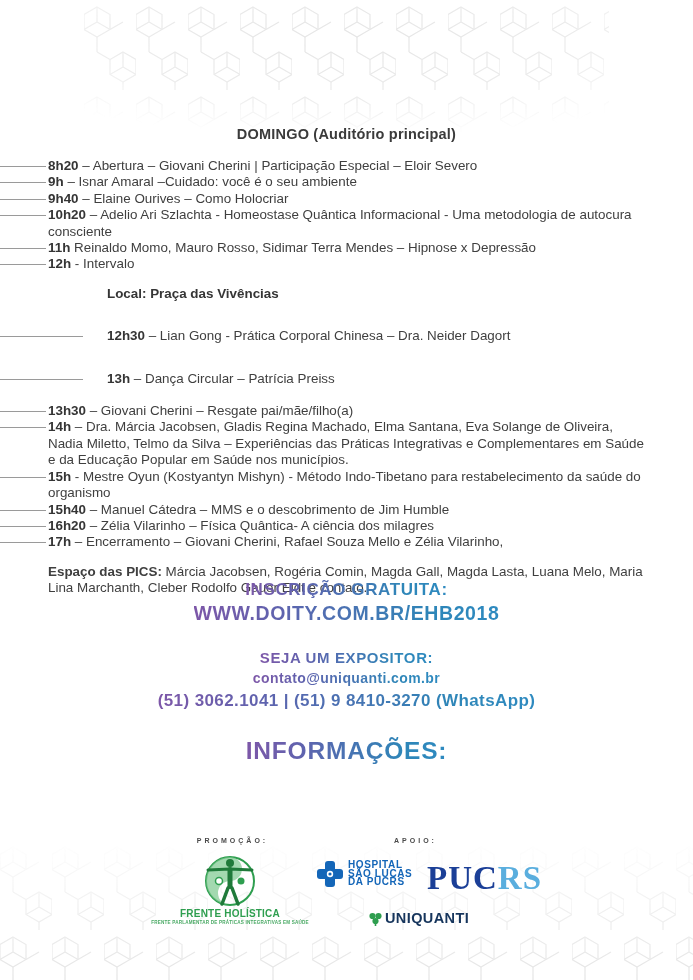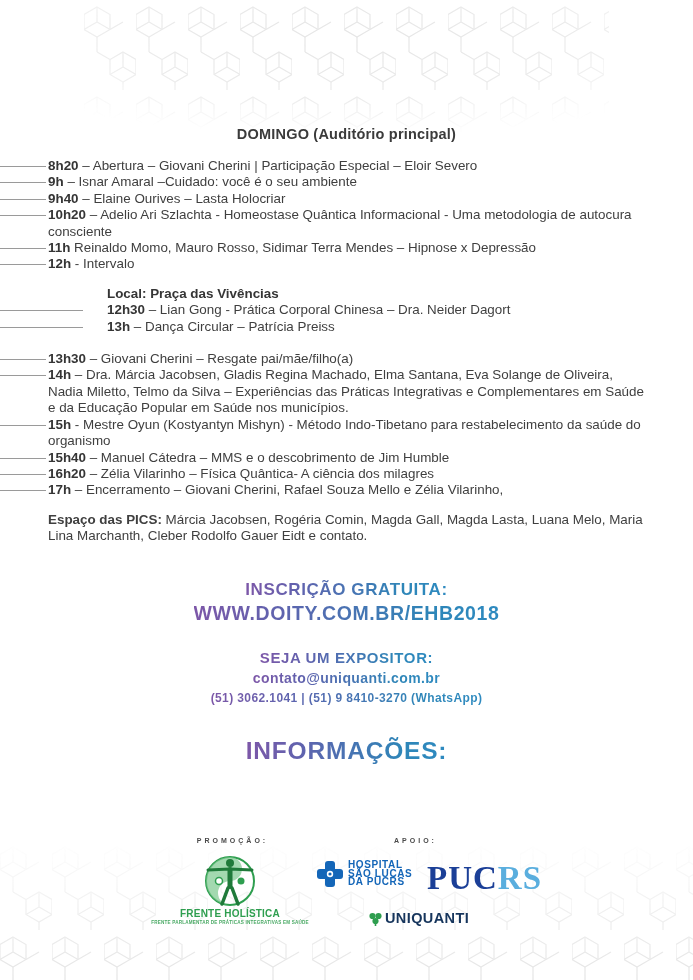--- a/index.html
+++ b/index.html
@@ -14,39 +14,39 @@
   .doc-title{
     position:absolute;top:126px;left:0;width:693px;text-align:center;
     font-size:14.5px;font-weight:bold;color:#3b3b3b;letter-spacing:.2px;
   }
 
   .content{position:absolute;top:158px;left:0;width:693px;}
   .entry{position:relative;padding-left:48px;padding-right:44px;
     font-size:13.4px;line-height:16.4px;}
   .entry .tick{position:absolute;left:0;top:8px;width:46px;border-top:1.3px solid #9a9a9a;}
   .entry b{color:#353535;}
-  .viv{padding-left:107px;}
+  .viv{padding-left:107px;margin-top:26px;}
   .viv .tick{width:83px;}
   .group-gap{margin-top:13px;}
   .group-gap2{margin-top:16px;}
   .pics{margin-top:13px;padding-left:48px;padding-right:44px;font-size:13.4px;line-height:16.4px;}
 
   .grad{
     display:inline-block;font-weight:bold;color:transparent;
     background:linear-gradient(90deg,#7d57a8 0%,#5f63ae 28%,#2e86b8 78%,#2e8ac0 100%);
     -webkit-background-clip:text;background-clip:text;
   }
   .centerblock{position:absolute;left:0;width:693px;text-align:center;}
   .insc{top:580px;}
   .insc .l1{font-size:17px;letter-spacing:.6px;}
   .insc .l2{font-size:19.5px;letter-spacing:.6px;margin-top:2px;}
   .expo{top:649px;}
   .expo .l1{font-size:15px;letter-spacing:.6px;}
   .expo .l2{font-size:14px;letter-spacing:.4px;margin-top:3px;text-align:right;}
-  .expo .l3{font-size:12px;letter-spacing:.4px;margin-top:3px;}
+  .expo .l3{font-size:17px;letter-spacing:.4px;margin-top:3px;}
   .info{top:737px;}
   .info .l1{font-size:24.5px;letter-spacing:.8px;}
   .info .l2{font-size:24px;letter-spacing:1px;margin-top:1px;}
   .centerblock div{line-height:1.15;}
 
   .mini-label{
     position:absolute;top:837px;font-size:7px;font-weight:bold;color:#4a4a4a;
     letter-spacing:3px;text-align:center;
   }
   .promo-label{left:175px;width:115px;}
@@ -123,21 +123,21 @@
       <span>–  Abertura – Giovani Cherini | Participação Especial – Eloir Severo</span>
     </div>
     <div class="entry">
       <span class="tick"></span>
       <b>9h</b>
       <span>– Isnar Amaral –Cuidado: você é o seu ambiente</span>
     </div>
     <div class="entry">
       <span class="tick"></span>
       <b>9h40</b>
-      <span>– Elaine Ourives – Lasta Holocriar</span>
+      <span>– Elaine Ourives – Como Holocriar</span>
     </div>
     <div class="entry">
       <span class="tick"></span>
       <b>10h20</b>
       <span>– Adelio Ari Szlachta - Homeostase Quântica Informacional - Uma metodologia de autocura consciente</span>
     </div>
     <div class="entry">
       <span class="tick"></span>
       <b>11h</b>
       <span>Reinaldo Momo, Mauro Rosso, Sidimar Terra Mendes – Hipnose x Depressão</span>

